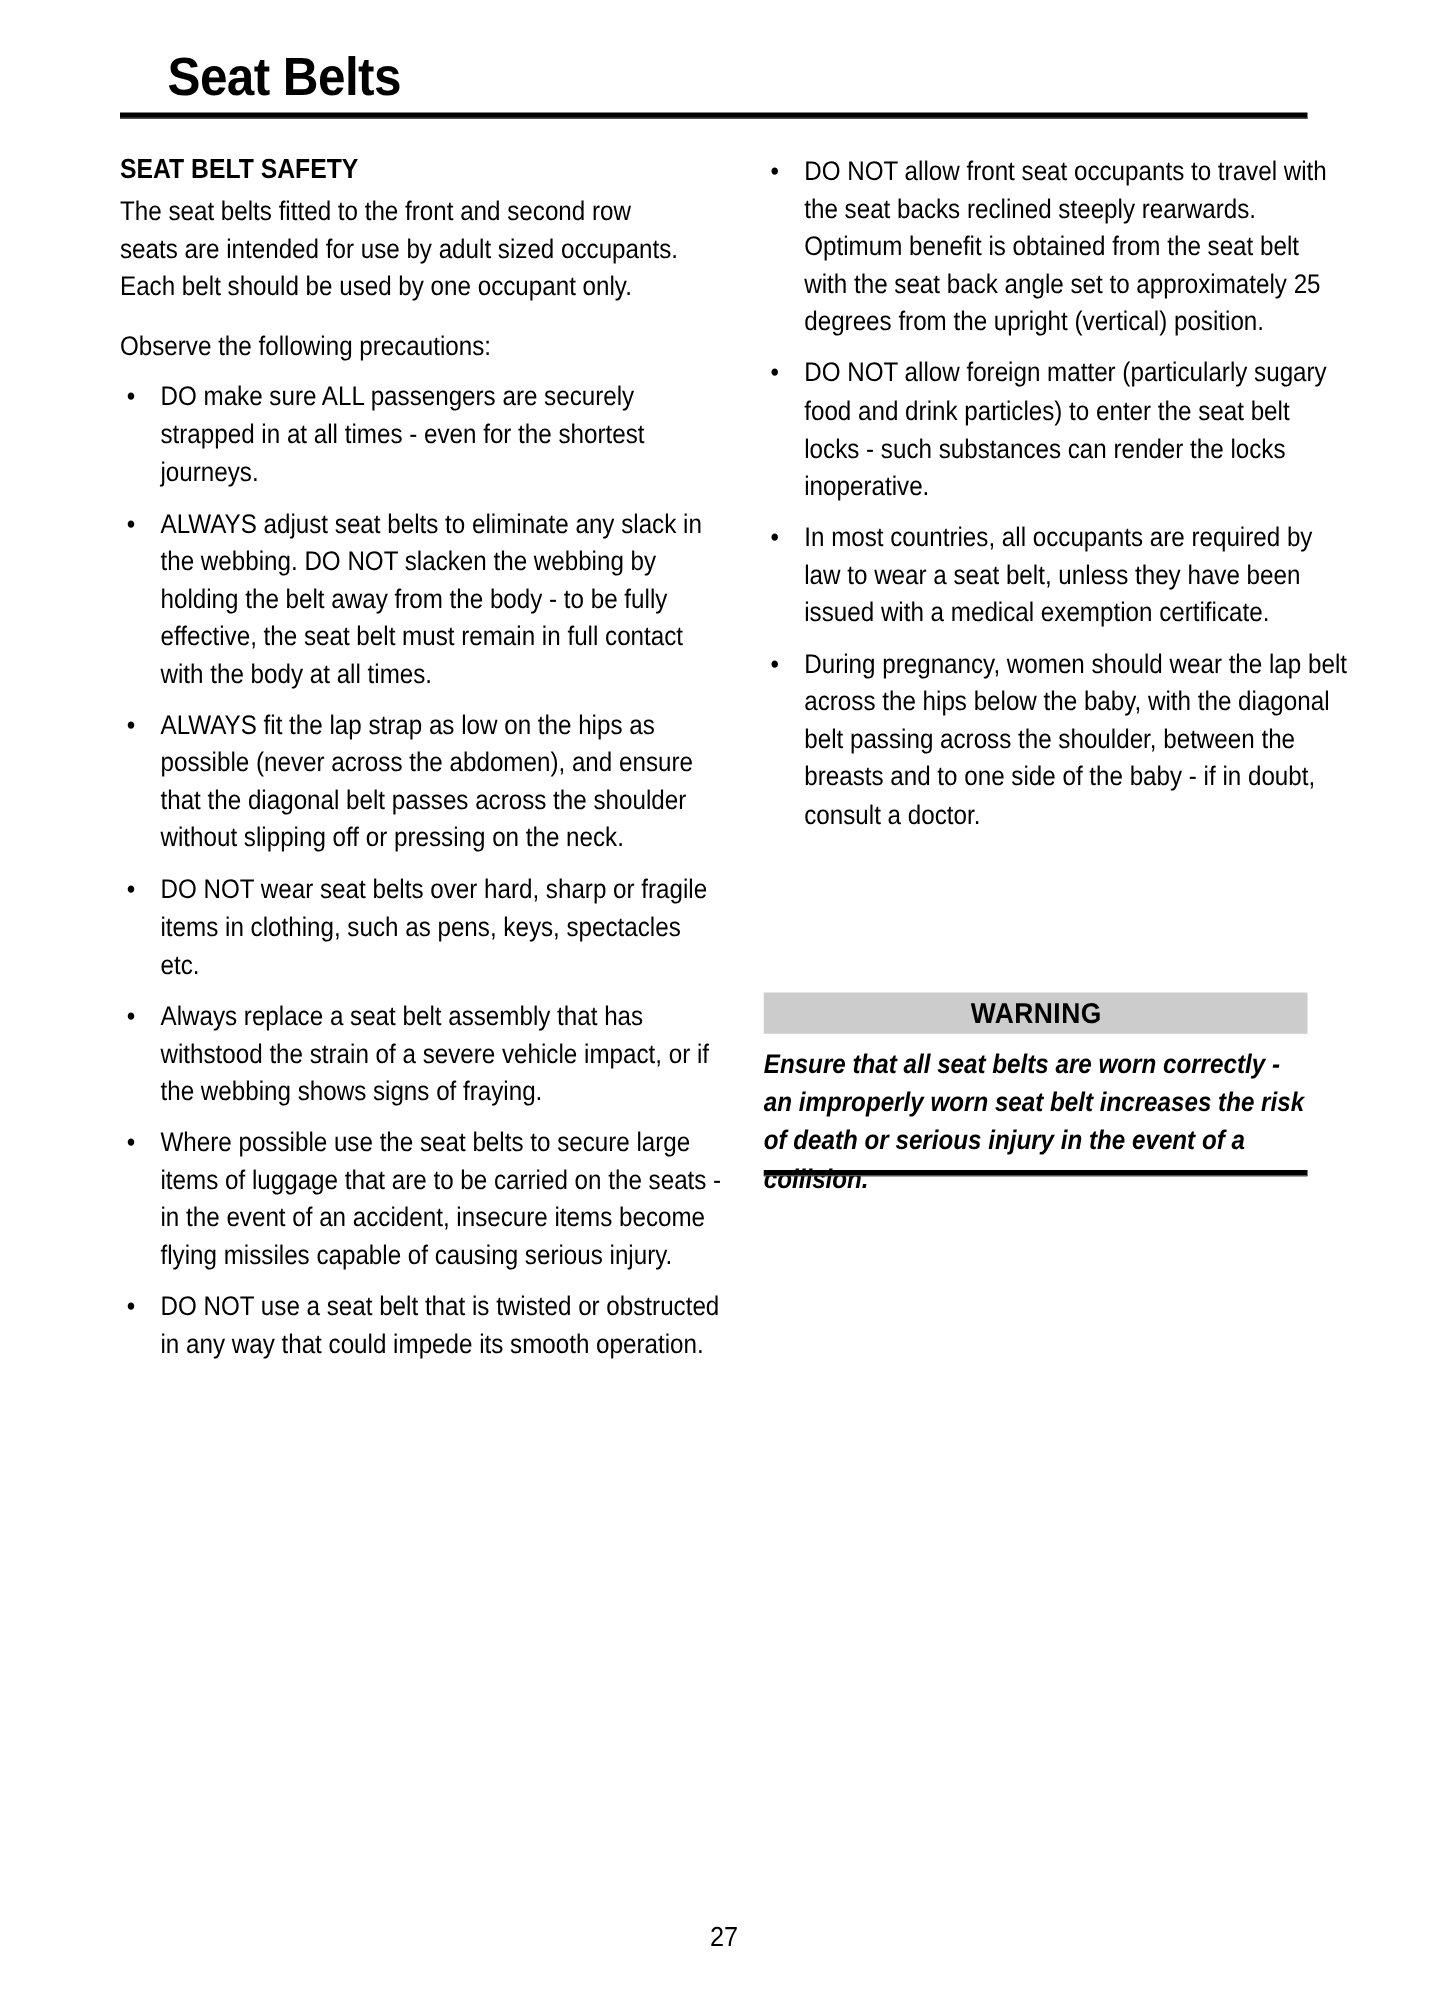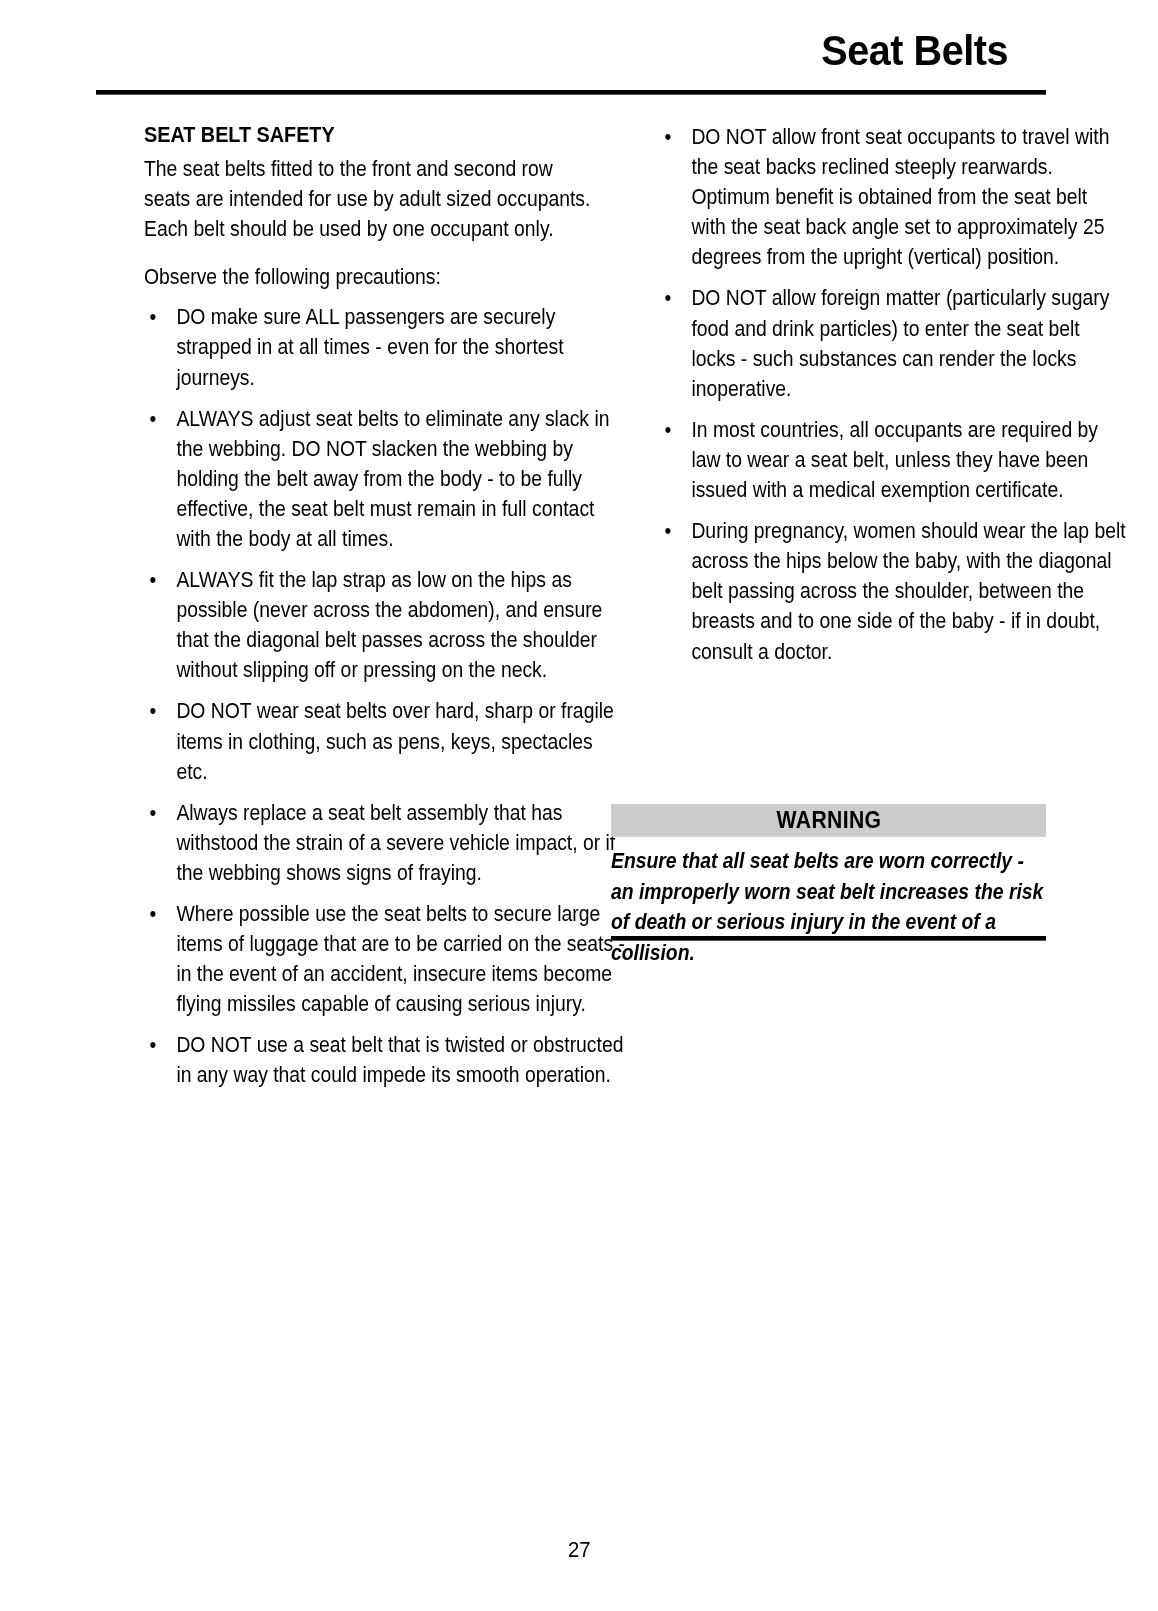--- a/index.html
+++ b/index.html
@@ -20,23 +20,23 @@
     position: absolute;
     left: 0; top: 0;
     width: 1158px;
     height: 1611px;
   }
 
   
   .page-header {
     position: absolute;
     left: 96px;
-    top: 28px;
+    top: 40px;
     width: 950px;
-    text-align: right;
+    text-align: left;
   }
   .page-header .title {
     font-size: 43px;
     font-weight: bold;
     letter-spacing: -0.5px;
     line-height: 1.05;
     transform: scaleX(0.92);
     transform-origin: center center;
     display: block;
   }
@@ -47,21 +47,20 @@
     width: 950px;
     height: 4px;
     background: #000000;
     border-bottom: 1px solid #555;
   }
 
   
   .col {
     position: absolute;
     top: 122px;
-    margin-left: 48px;
   }
   .col-left  { left: 96px;  width: 452px; }
   .col-right { left: 611px; width: 435px; }
 
   .section-heading {
     font-size: 22px;
     font-weight: bold;
     line-height: 1.18;
     margin: 0 0 6px 0;
     transform: scaleX(0.90);
@@ -102,21 +101,20 @@
     font-size: 21.5px;
     line-height: 1.40;
   }
 
   
   .warning-box {
     position: absolute;
     left: 611px;
     top: 794px;
     width: 435px;
-    margin-top: 10px;
   }
   .warning-band {
     background: #cccccc;
     height: 33px;
     line-height: 33px;
     text-align: center;
     font-size: 23px;
     font-weight: bold;
     letter-spacing: 0.4px;
   }

